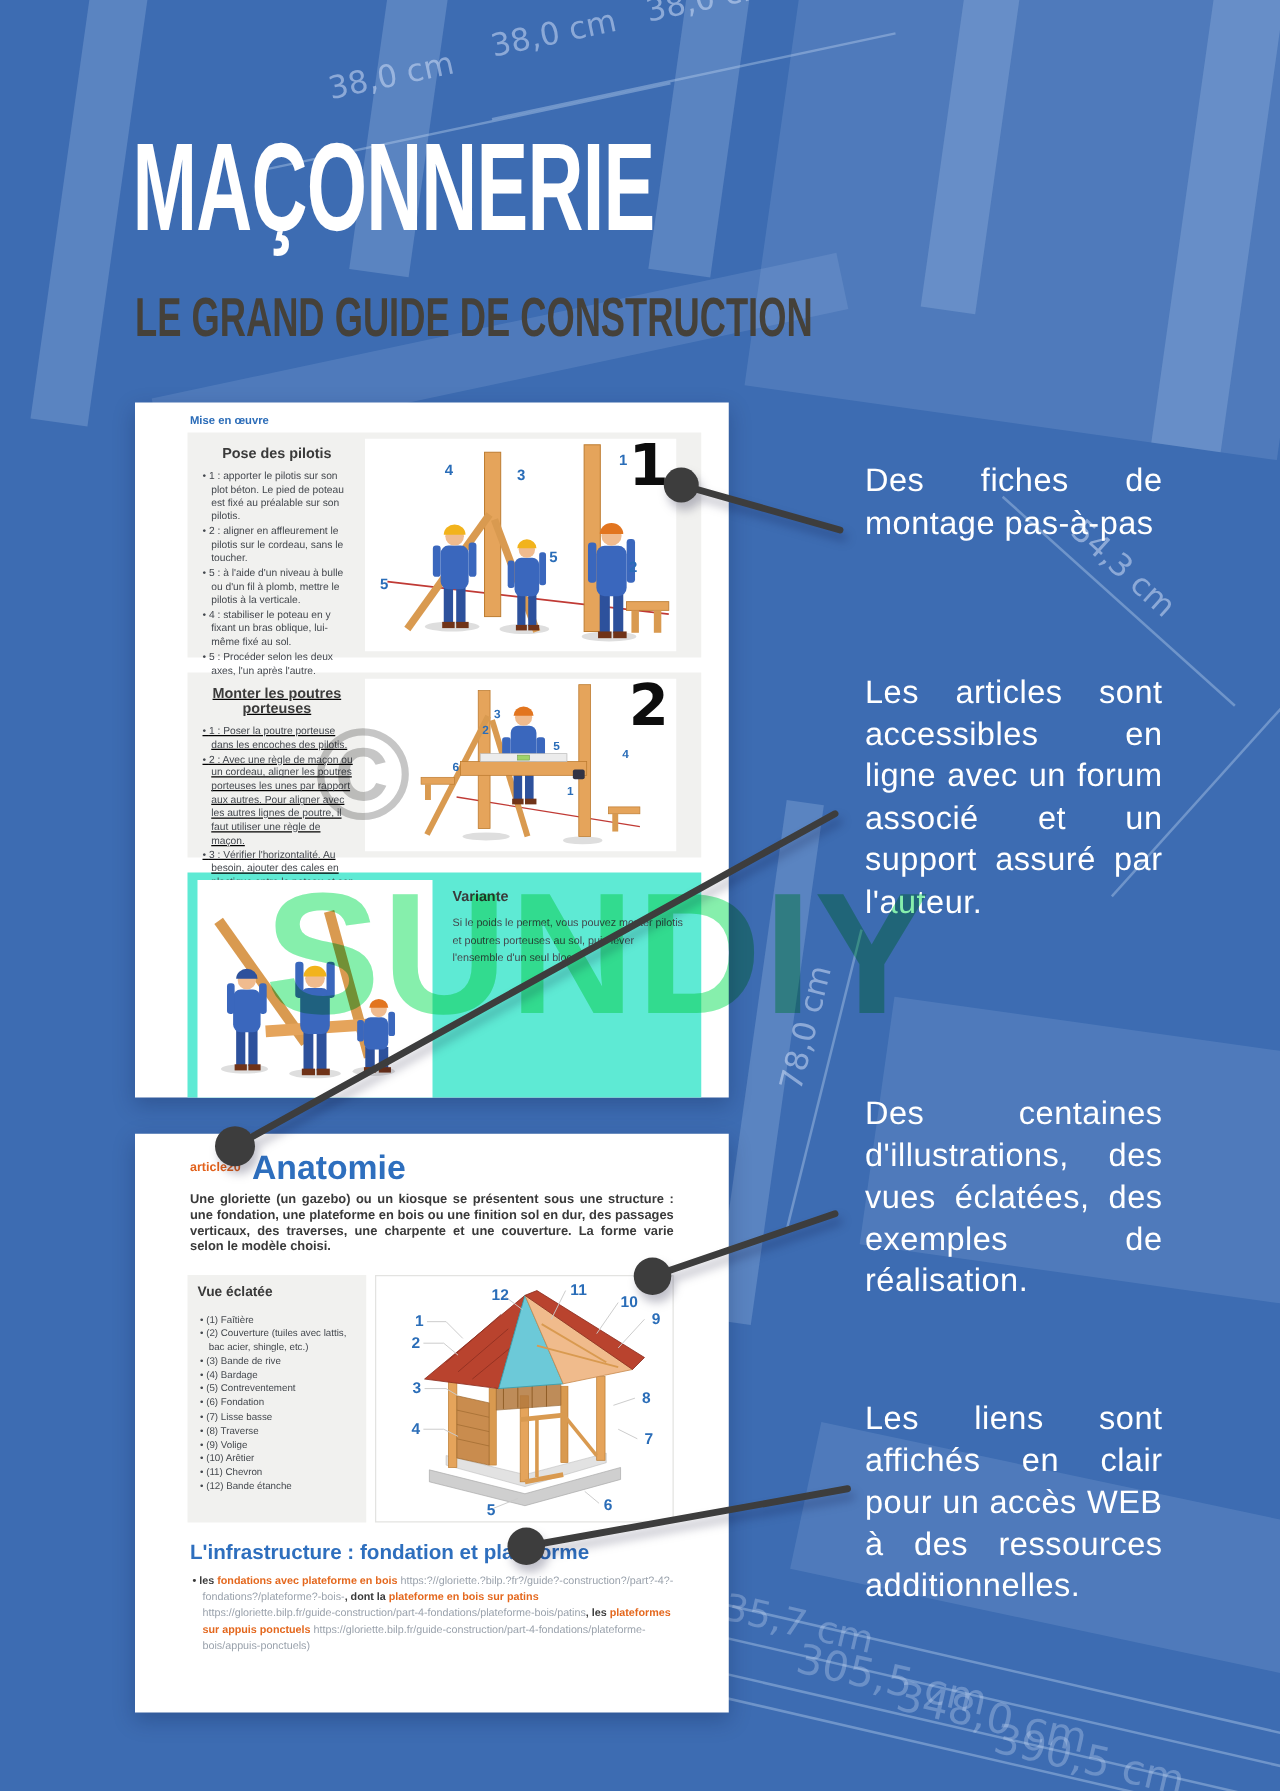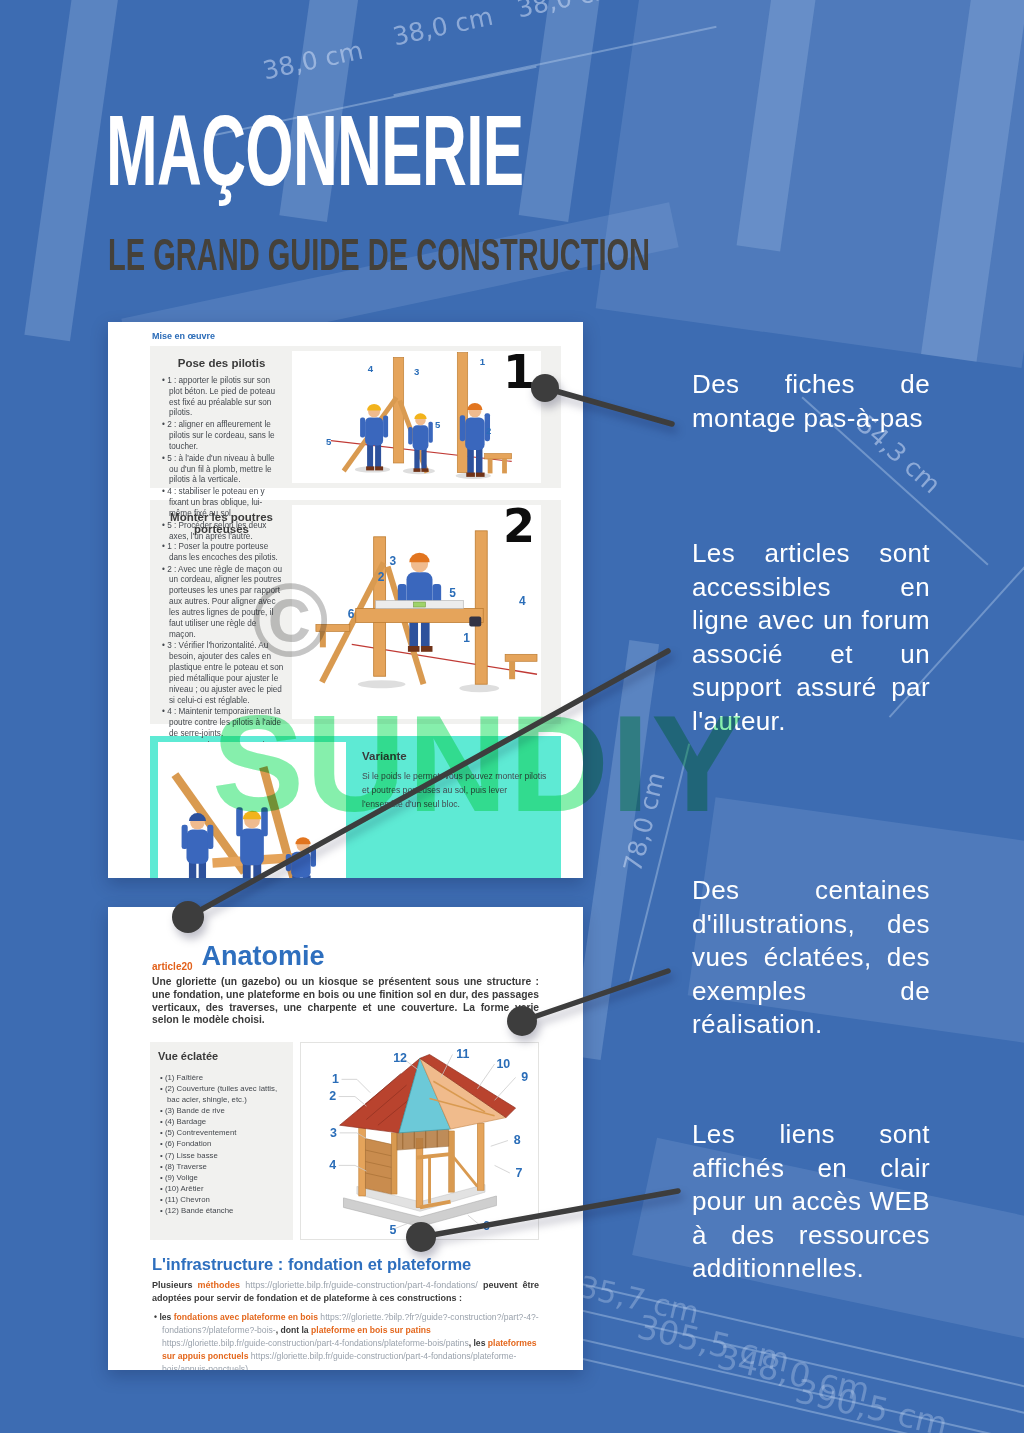--- a/index.html
+++ b/index.html
@@ -24,38 +24,38 @@
   #wm-brand{left:212px;top:694px;font-size:138px;letter-spacing:2px;color:#86efac;font-family:"Liberation Sans",sans-serif;}
   
   .title{position:absolute;left:106px;top:100px;color:#ffffff;font-size:100px;font-weight:bold;line-height:1;letter-spacing:-1px;transform:scaleX(0.62);transform-origin:left top;z-index:2;}
   .subtitle{position:absolute;left:108px;top:233px;color:#45413a;font-size:44px;font-weight:bold;line-height:1;transform:scaleX(0.66);transform-origin:left top;z-index:2;}
   
   .panel{position:absolute;left:108px;width:475px;background:#ffffff;box-shadow:0 6px 16px rgba(8,20,60,0.25);overflow:hidden;z-index:2;}
   #panel1{top:322px;height:556px;}
   #panel2{top:907px;height:463px;}
   .kicker{margin:9px 0 5px 44px;color:#2b6cb8;font-size:9px;font-weight:bold;}
   .step-sec{background:#f1f1ef;display:flex;margin:2px 22px 0 42px;}
-  .step-sec.s1{height:142px;}
-  .step-sec.s2{margin-top:12px;height:224px;}
+  .step-sec.s1{height:180px;}
+  .step-sec.s2{margin-top:12px;height:148px;text-decoration:underline;}
   .step-text{width:142px;padding:4px 7px 0 8px;box-sizing:border-box;}
   .step-title{font-weight:bold;font-size:11.5px;color:#3a3a3a;text-align:center;margin:7px 0 7px;}
   ul.steps{margin:0;padding:0 0 0 4px;list-style:none;font-size:8.2px;color:#44484e;line-height:1.32;}
   ul.steps li{padding-left:7px;text-indent:-7px;margin-bottom:1px;}
   ul.steps li::before{content:"• ";color:#44484e;}
   .fig-box{position:relative;flex:1;background:#ffffff;margin:5px 20px 5px 0;}
   .fig-box svg{display:block;width:100%;height:100%;}
   .fig-num{position:absolute;top:-2px;right:6px;font-size:46px;font-weight:bold;color:#0d0d0d;line-height:1;font-family:"DejaVu Sans",sans-serif;}
   .variant-sec{background:#5eead4;display:flex;margin:12px 22px 0 42px;height:192px;}
   .variant-fig{width:188px;background:#fff;margin:6px 10px 6px 8px;}
   .variant-fig svg{display:block;width:100%;height:100%;}
   .variant-text{flex:1;padding:10px 14px 0 6px;}
   .variant-title{font-weight:bold;font-size:11.5px;color:#3a3a3a;margin:4px 0 8px;}
   .variant-body{font-size:8.6px;color:#44484e;line-height:1.6;}
   
-  .h-article{display:flex;align-items:flex-end;gap:9px;margin:34px 0 2px 44px;}
+  .h-article{display:flex;align-items:center;gap:9px;margin:12px 0 2px 44px;}
   .article-tag{color:#e2611b;font-size:10px;font-weight:bold;}
   .article-title{color:#2e6fbe;font-size:27px;font-weight:bold;}
   .p2-intro{margin:4px 44px 0;font-size:10.3px;font-weight:bold;color:#3a3a3a;line-height:1.24;text-align:justify;}
   .exploded{display:flex;gap:7px;margin:15px 22px 0 42px;height:198px;}
   .ex-list{background:#f1f1ef;width:143px;box-sizing:border-box;padding:5px 8px;}
   .ex-title{font-weight:bold;font-size:11px;color:#3a3a3a;text-align:left;margin:3px 0 10px;}
   ul.ex-items{margin:0;padding:0 0 0 2px;list-style:none;font-size:7.8px;color:#44484e;line-height:1.42;}
   ul.ex-items li{padding-left:7px;text-indent:-7px;}
   ul.ex-items li::before{content:"• ";}
   .gazebo-box{width:237px;border:1px solid #e3e3e1;background:#fff;position:relative;}
@@ -389,21 +389,20 @@
             <text x="224" y="40">9</text>
             <text x="198" y="26">10</text>
             <text x="156" y="16">11</text>
             <text x="90" y="20">12</text>
           </g>
       </svg>
     </div>
   </div>
 
   <div class="infra-title">L'infrastructure : fondation et plateforme</div>
-  <div class="infra-text"><span class="seg-t">Plusieurs </span><span class="seg-lk">méthodes </span><span class="seg-url">https://gloriette.bilp.fr/guide-construction/part-4-fondations/ </span><span class="seg-t">peuvent être adoptées pour servir de fondation et de plateforme à ces constructions :</span></div>
   <ul class="infra-bullets">
       <li><span class="seg-t">les </span><span class="seg-lk">fondations avec plateforme en bois </span><span class="seg-url">https:?//gloriette.?bilp.?fr?/guide?-construction?/part?-4?-fondations?/plateforme?-bois-</span><span class="seg-t">, dont la </span><span class="seg-lk">plateforme en bois sur patins </span><span class="seg-url">https://gloriette.bilp.fr/guide-construction/part-4-fondations/plateforme-bois/patins</span><span class="seg-t">, les </span><span class="seg-lk">plateformes sur appuis ponctuels </span><span class="seg-url">https://gloriette.bilp.fr/guide-construction/part-4-fondations/plateforme-bois/appuis-ponctuels)</span></li>
     </ul>
 
 </div>
 
 <div class="wm" id="wm-c">©</div>
 <div class="wm" id="wm-brand">SUNDIY</div>
 
 <div class="ann" id="ann1">Des fiches de montage pas-à-pas</div>

